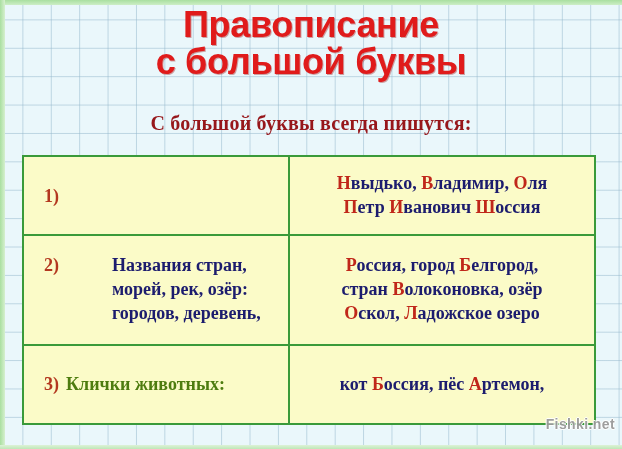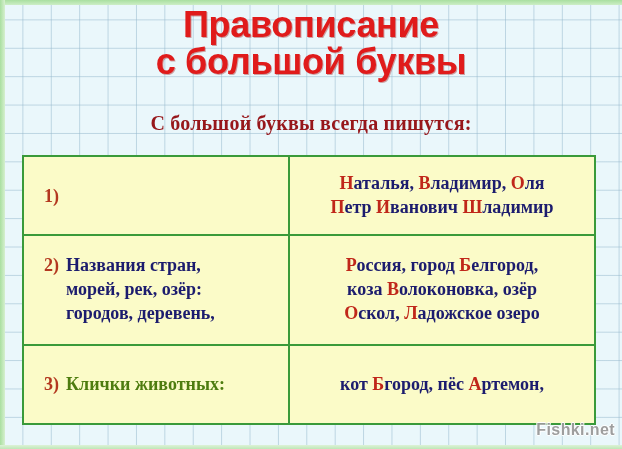--- a/index.html
+++ b/index.html
@@ -149,23 +149,23 @@
     line-height: 1.33;
     text-align: center;
   }
   .example-text .tline { display: block; white-space: nowrap; }
   .cap { color: #c0271a; }
 
   
   #watermark {
     position: absolute;
     right: 7px;
-    bottom: 10px;
+    bottom: 17px;
     font-family: "Liberation Sans", sans-serif;
-    font-size: 16px;
+    font-size: 14px;
     font-weight: bold;
     color: #9a9a9a;
     letter-spacing: 0.4px;
     text-shadow:
        1px 0 0 #ffffff, -1px 0 0 #ffffff,
        0 1px 0 #ffffff, 0 -1px 0 #ffffff;
     opacity: 0.95;
   }
 </style>
 </head>
@@ -187,58 +187,58 @@
   <div id="rules-table" style="border-color: rgb(58, 154, 58); background: rgb(251, 251, 200);">
 
     <div class="rule-row r1" style="border-bottom-color: rgb(58, 154, 58);">
       <div class="cell-left" style="border-right-color: rgb(58, 154, 58);">
         <div class="left-inner">
           <span class="rule-num" style="color: rgb(179, 55, 31);">1)</span>
         </div>
       </div>
       <div class="cell-right">
         <span class="example-text" style="color: rgb(28, 28, 110);">
-            <span class="tline"><span class="cap" style="color: rgb(192, 39, 26);">Н</span><span>аталья, </span><span class="cap" style="color: rgb(192, 39, 26);">В</span><span>ладимир, </span><span class="cap" style="color: rgb(192, 39, 26);">О</span><span>ля</span></span>
-            <span class="tline"><span class="cap" style="color: rgb(192, 39, 26);">П</span><span>етр </span><span class="cap" style="color: rgb(192, 39, 26);">И</span><span>ванович </span><span class="cap" style="color: rgb(192, 39, 26);">Ш</span><span>ладимир</span></span>
+            <span class="tline"><span class="cap" style="color: rgb(192, 39, 26);">Н</span><span>выдько, </span><span class="cap" style="color: rgb(192, 39, 26);">В</span><span>ладимир, </span><span class="cap" style="color: rgb(192, 39, 26);">О</span><span>ля</span></span>
+            <span class="tline"><span class="cap" style="color: rgb(192, 39, 26);">П</span><span>етр </span><span class="cap" style="color: rgb(192, 39, 26);">И</span><span>ванович </span><span class="cap" style="color: rgb(192, 39, 26);">Ш</span><span>оссия</span></span>
           </span>
       </div>
     </div>
 
     <div class="rule-row r2" style="border-bottom-color: rgb(58, 154, 58);">
       <div class="cell-left" style="border-right-color: rgb(58, 154, 58);">
         <div class="left-inner">
           <span class="rule-num" style="color: rgb(179, 55, 31);">2)</span>
-          <span class="rule-text" style="color: rgb(28, 28, 110);">
+          <span class="rule-text" style="color: rgb(28, 28, 110); margin-left: 46px;">
             <span class="tline">Названия  стран,</span>
             <span class="tline">морей, рек, озёр:</span>
             <span class="tline">городов, деревень,</span>
           </span>
         </div>
       </div>
       <div class="cell-right">
         <span class="example-text" style="color: rgb(28, 28, 110);">
             <span class="tline"><span class="cap" style="color: rgb(192, 39, 26);">Р</span><span>оссия, город </span><span class="cap" style="color: rgb(192, 39, 26);">Б</span><span>елгород,</span></span>
-            <span class="tline"><span>коза </span><span class="cap" style="color: rgb(192, 39, 26);">В</span><span>олоконовка, озёр</span></span>
+            <span class="tline"><span>стран </span><span class="cap" style="color: rgb(192, 39, 26);">В</span><span>олоконовка, озёр</span></span>
             <span class="tline"><span class="cap" style="color: rgb(192, 39, 26);">О</span><span>скол, </span><span class="cap" style="color: rgb(192, 39, 26);">Л</span><span>адожское озеро</span></span>
           </span>
       </div>
     </div>
 
     <div class="rule-row r3" style="border-bottom-color: rgb(58, 154, 58);">
       <div class="cell-left" style="border-right-color: rgb(58, 154, 58);">
         <div class="left-inner">
           <span class="rule-num" style="color: rgb(179, 55, 31);">3)</span>
           <span class="rule-text" style="color: #4d7c0f;">
             <span class="tline">Клички животных:</span>
           </span>
         </div>
       </div>
       <div class="cell-right">
         <span class="example-text" style="color: rgb(28, 28, 110);">
-            <span class="tline"><span>кот </span><span class="cap" style="color: rgb(192, 39, 26);">Б</span><span>город, пёс </span><span class="cap" style="color: rgb(192, 39, 26);">А</span><span>ртемон,</span></span>
+            <span class="tline"><span>кот </span><span class="cap" style="color: rgb(192, 39, 26);">Б</span><span>оссия, пёс </span><span class="cap" style="color: rgb(192, 39, 26);">А</span><span>ртемон,</span></span>
           </span>
       </div>
     </div>
 
   </div>
 
   <div id="watermark">Fishki.net</div>
 
 </div>
 

